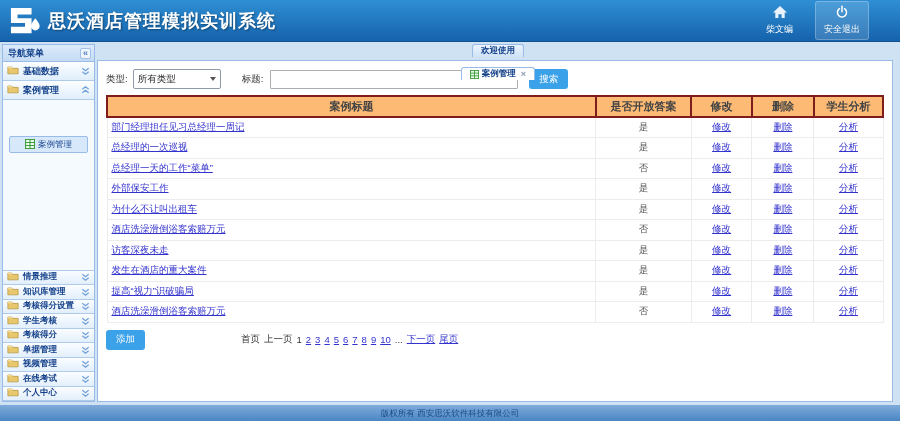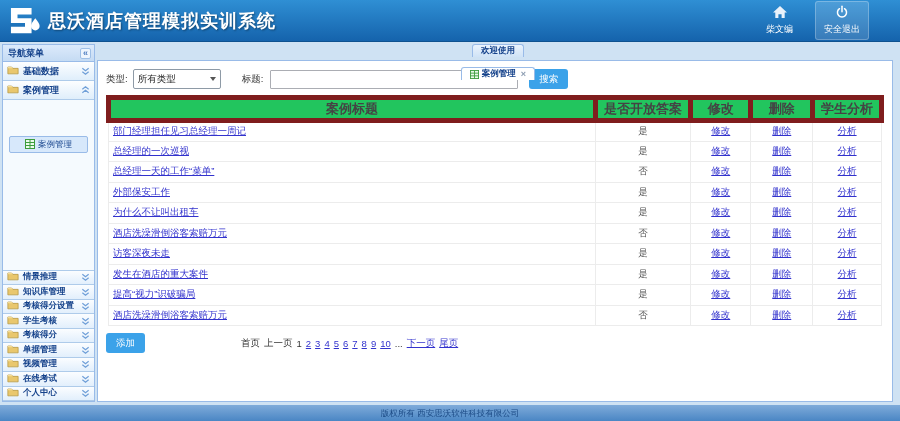--- a/index.html
+++ b/index.html
@@ -53,21 +53,21 @@
   .filter-row { display:flex; align-items:center; gap:5px; padding:8px 8px 6px 8px; font-size:9.5px; color:#333; }
   .select-box { width:88px; height:20px; border:1px solid #8e9aa6; border-radius:2px; background:#fff;
     display:flex; align-items:center; justify-content:space-between; padding:0 4px; font-size:9.5px; color:#222; cursor:pointer; }
   .select-arrow { width:0; height:0; border-left:3.5px solid transparent; border-right:3.5px solid transparent; border-top:4px solid #555; }
   .title-input { width:248px; height:19px; border:1px solid #abadb3; border-radius:1px; font-size:10px; padding:0 3px; margin-left:2px; }
   .btn-blue { height:20px; padding:0 10px; background:#3ba2e9; color:#fff; border:none; border-radius:3px;
     font-size:9.5px; cursor:pointer; font-family:inherit; }
 
   .table-wrap { margin:0 8px; }
   table.cases { width:100%; border-collapse:collapse; font-size:9.5px; table-layout:fixed; }
-  table.cases th { height:21px; background:#22c55e; border:5px solid #7f1d1d; font-size:13px; color:#444; font-weight:bold; }
+  table.cases th { height:21px; background:#fdba74; border:2px solid #7f1d1d; font-size:11px; color:#444; font-weight:bold; }
   table.cases td { height:20.5px; border:1px solid #ececec; text-align:center; color:#555; font-size:9.5px; }
   table.cases td.t-title { text-align:left; padding-left:4px; }
   a.lnk { color:#3232cd; text-decoration:underline; cursor:pointer; }
 
   .bottom-bar { display:flex; align-items:center; margin:7px 8px 0 8px; }
   .pagination { margin-left:96px; display:flex; align-items:center; gap:4px; font-size:9.5px; color:#333; }
   .pagination .pg-static { color:#333; }
   .pagination a.page-num { color:#3232cd; text-decoration:underline; cursor:pointer; }
   .pagination a.page-num.current { color:#333; text-decoration:none; cursor:default; }
 

